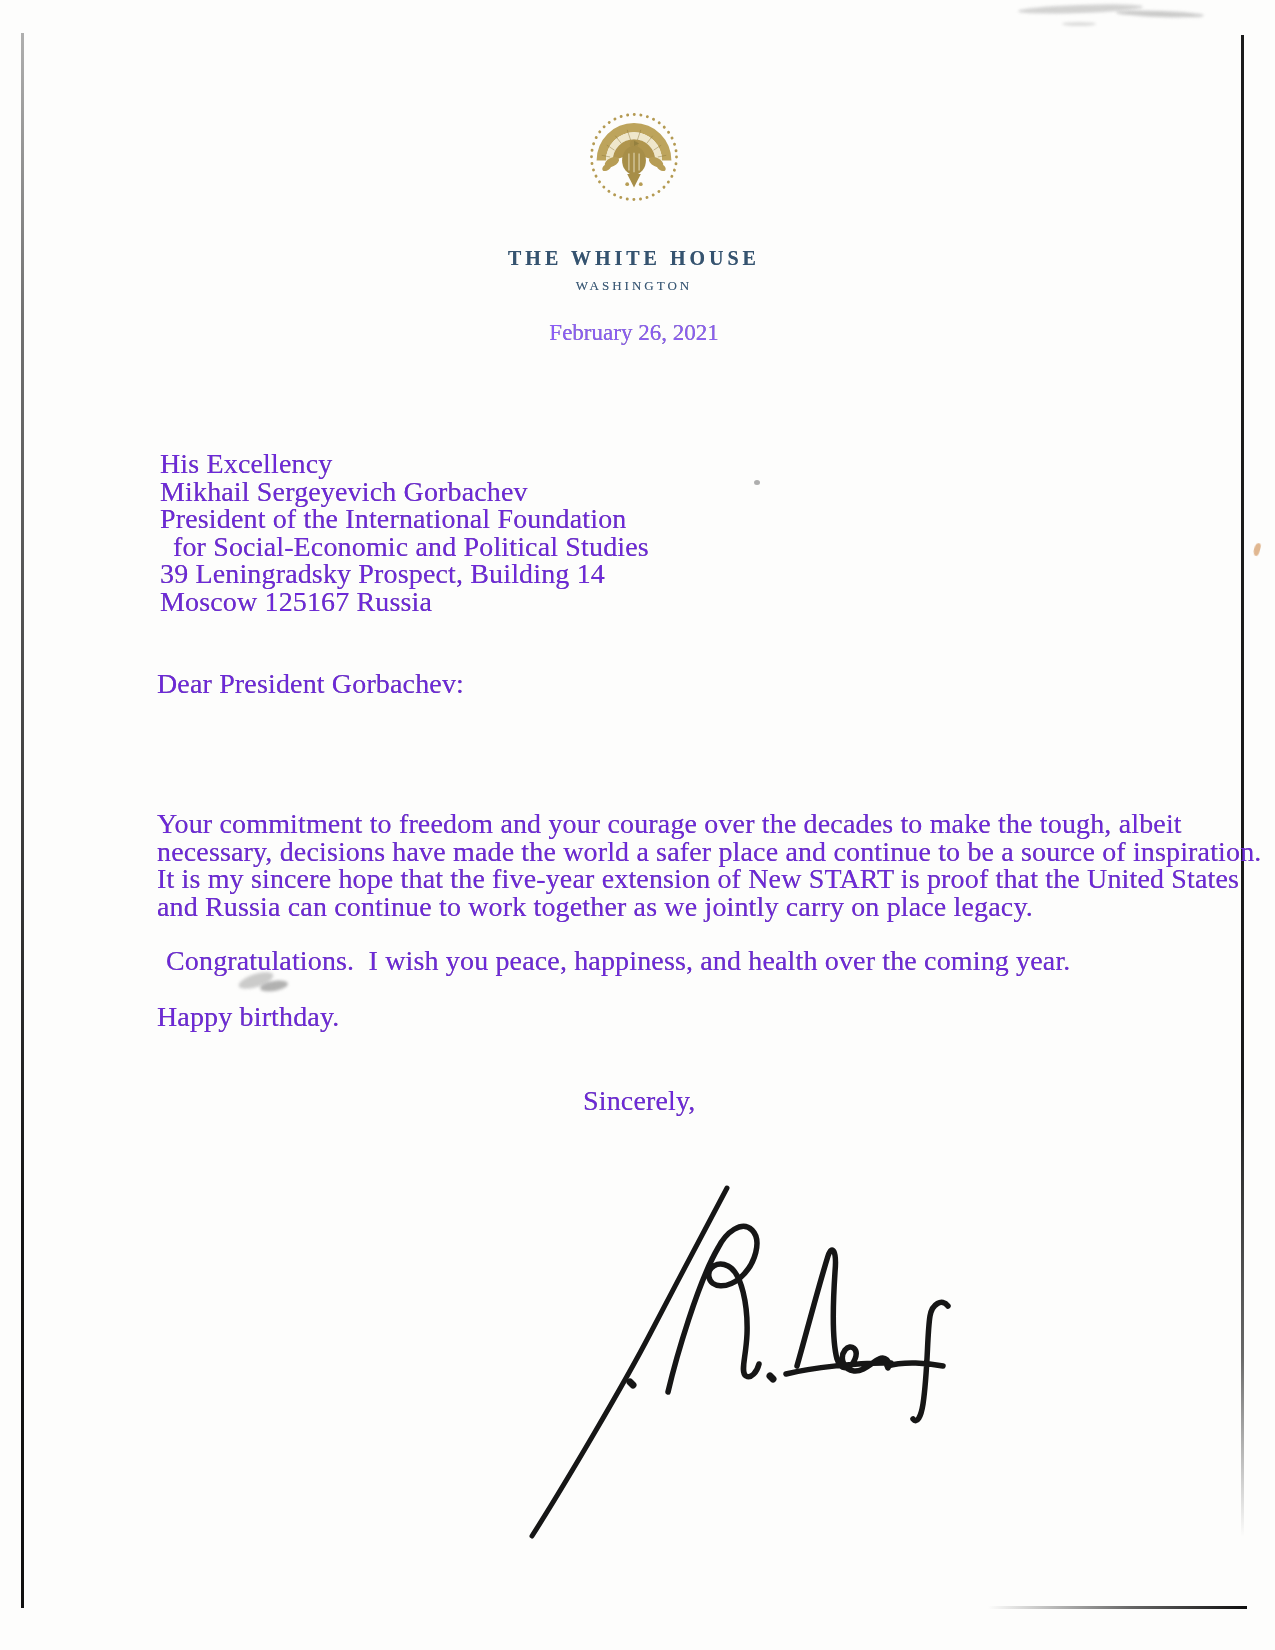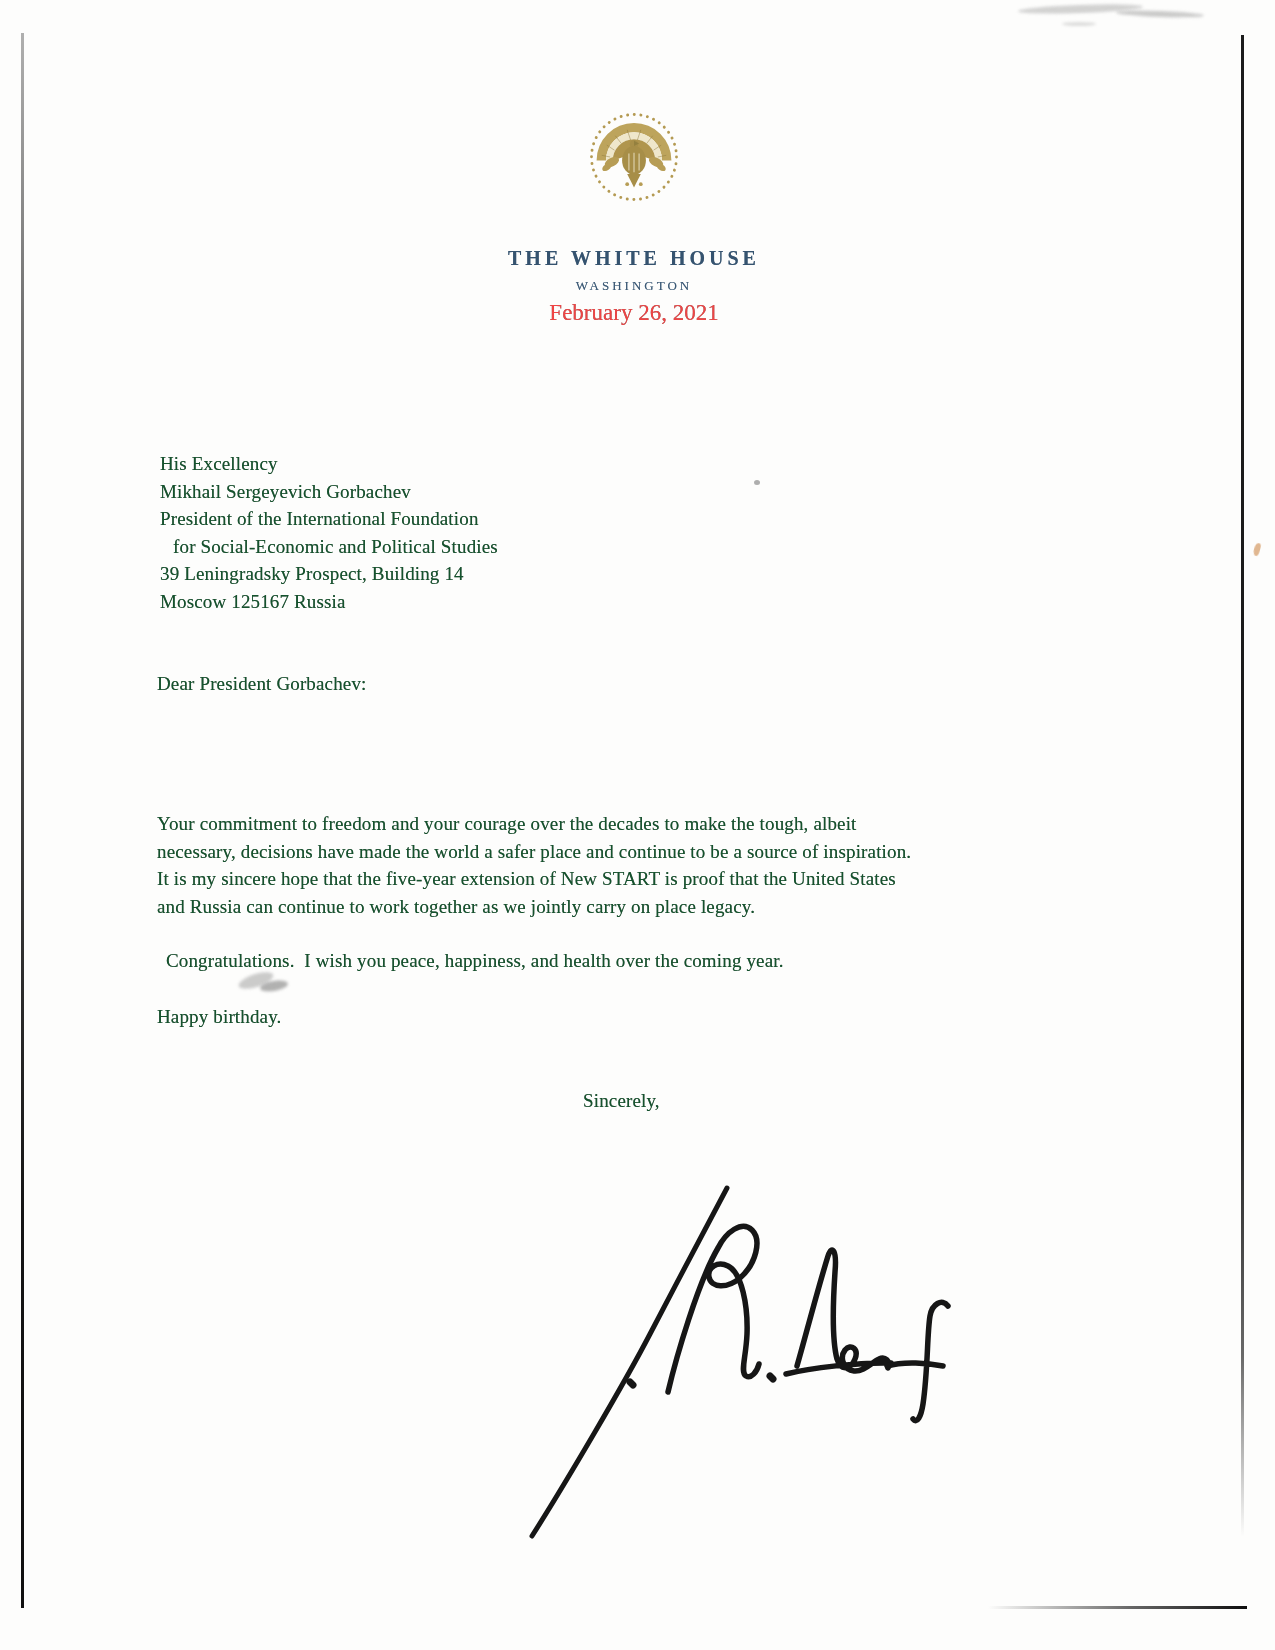--- a/index.html
+++ b/index.html
@@ -47,27 +47,27 @@
     position:absolute;top:247px;width:100%;
     font-size:20px;font-weight:bold;letter-spacing:4px;
     color:#35536f;text-shadow:0 0 .5px rgba(53,83,111,.6);
   }
   .place{
     position:absolute;top:278px;width:100%;
     font-size:13px;font-weight:normal;letter-spacing:3px;
     color:#3c5a76;text-shadow:0 0 .5px rgba(60,90,118,.55);
   }
   .date{
-    position:absolute;top:300px;width:100%;
-    font-size:23px;color:#ef4444;text-shadow:0 0 .55px rgba(25,25,25,.6);
+    position:absolute;top:320px;width:100%;
+    font-size:23px;color:#8b5cf6;text-shadow:0 0 .55px rgba(25,25,25,.6);
   }
   
   .txt{
     position:absolute;left:157px;
-    font-size:19px;line-height:27.6px;color:#14532d;
+    font-size:28px;line-height:27.6px;color:#6d28d9;
     text-shadow:0 0 .55px rgba(30,30,30,.55);
     letter-spacing:.15px;
   }
   .line{white-space:pre;}
   .line.indent{padding-left:13px;}
   .recipient{top:450px;left:160px;}
   .salutation{top:670px;}
   .p1{top:723px;}
   .p2{top:810px;}
   .p3{top:947px;margin-left:9px;}

